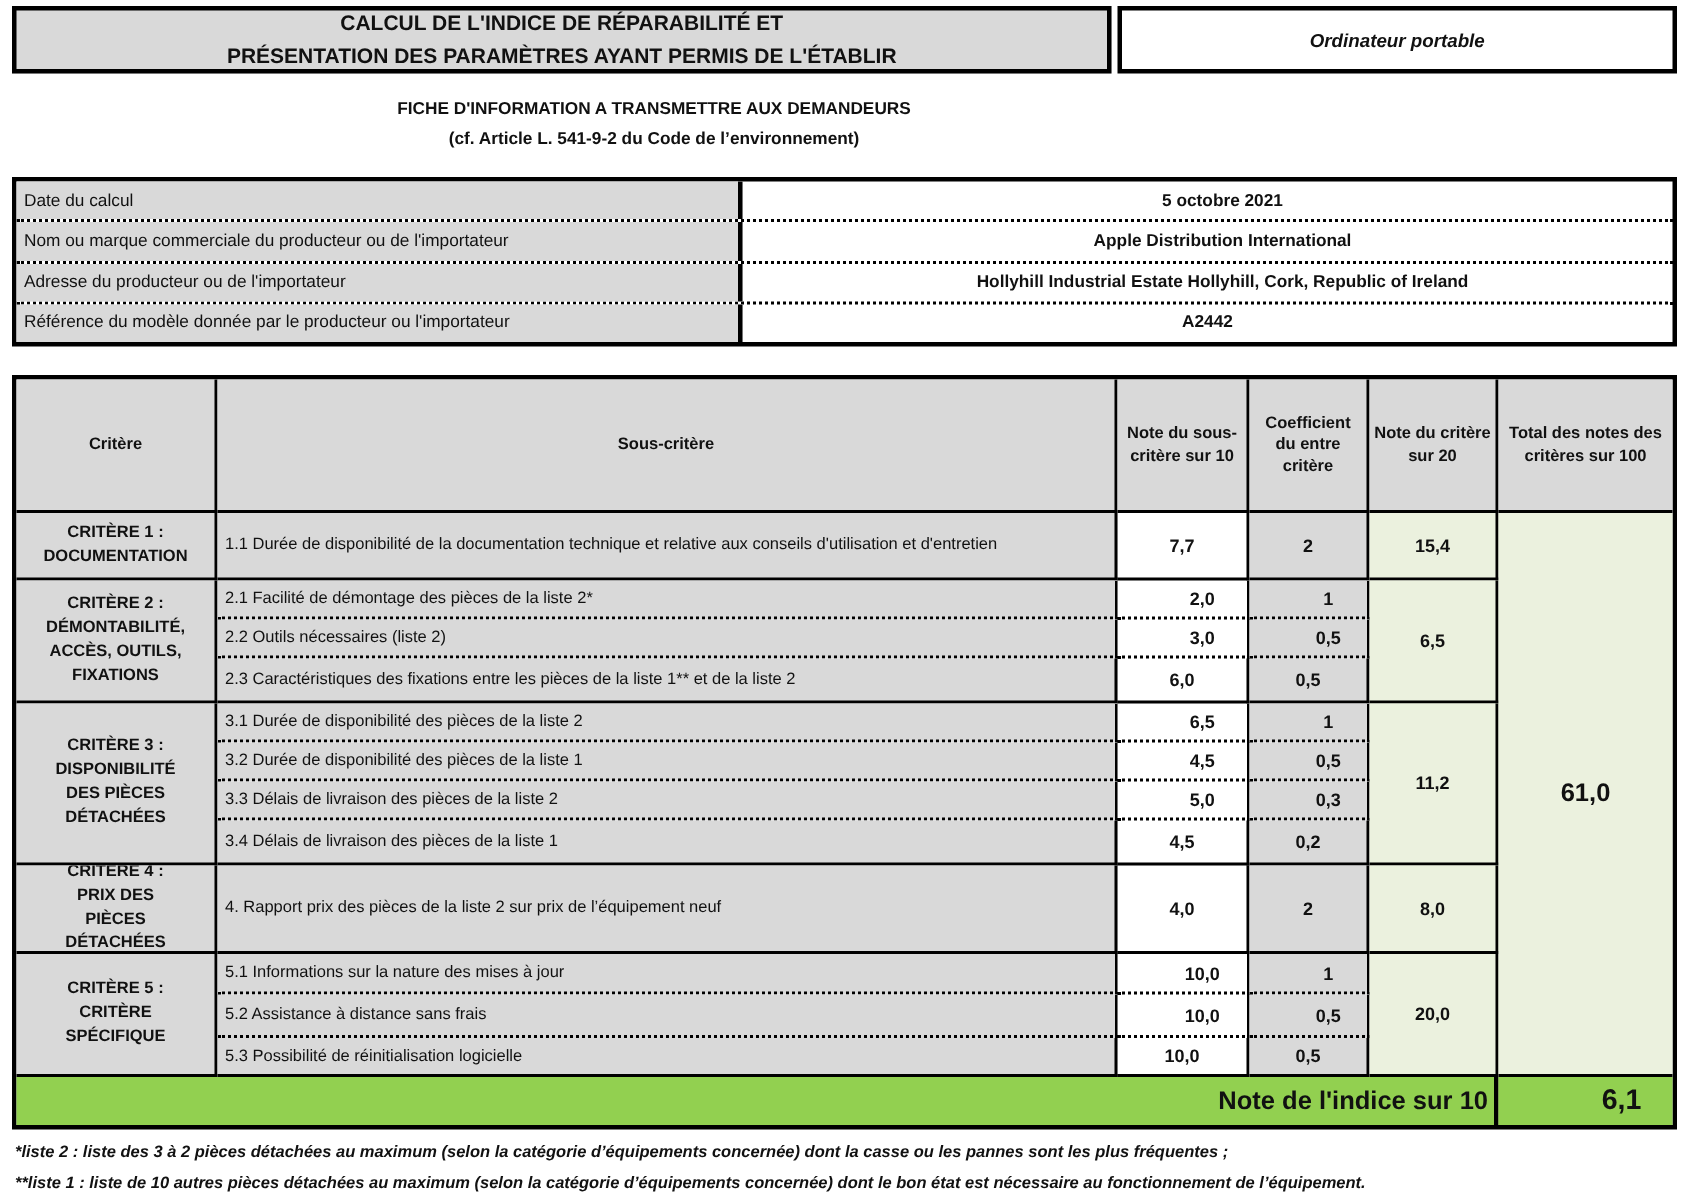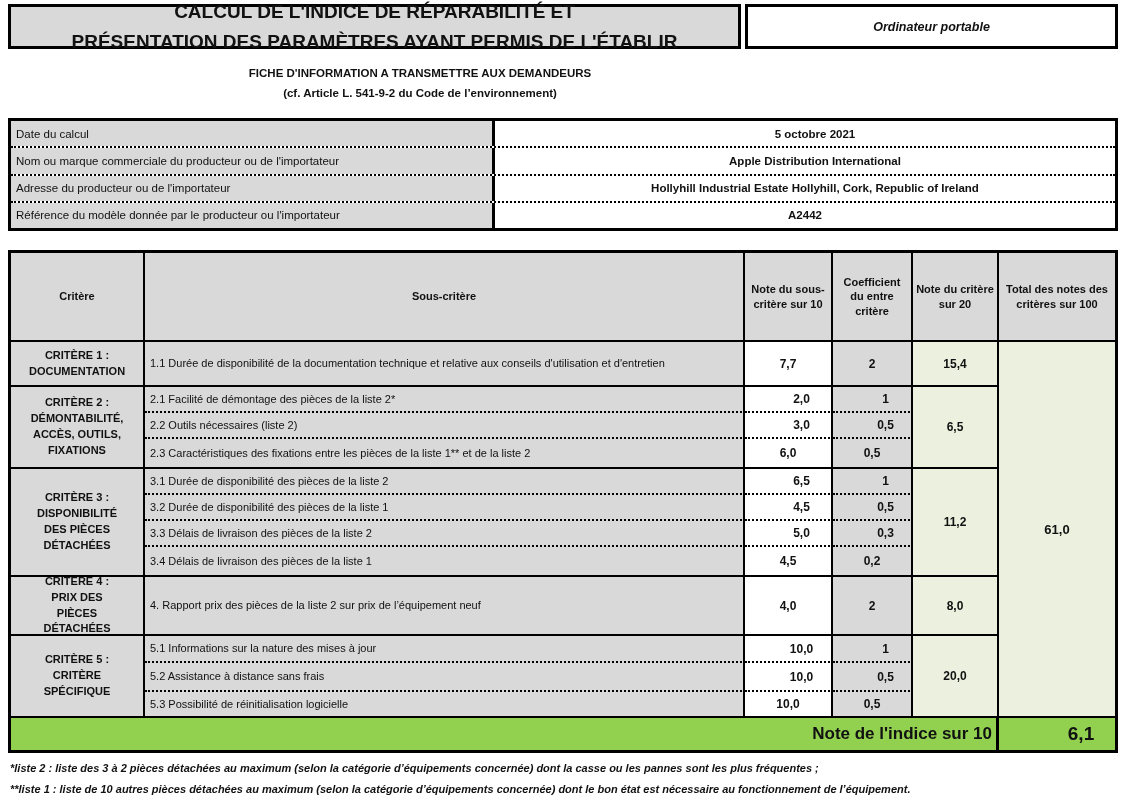--- a/index.html
+++ b/index.html
@@ -8,32 +8,32 @@
     width:1126px; height:800px; position:relative; overflow:hidden;
     font-family:"Liberation Sans", sans-serif; color:#111;
   }
   .page { position:absolute; inset:0; }
 
   
   .title-box {
     position:absolute; top:4px; left:8px; width:733px; height:45px;
     background:#d9d9d9; border:3px solid #000;
     display:flex; flex-direction:column; justify-content:center; align-items:center;
-    text-align:center; font-weight:bold; font-size:19px; line-height:1.55;
+    text-align:center; font-weight:bold; font-size:14px; line-height:1.55;
   }
   .device-box {
     position:absolute; top:4px; left:745px; width:373px; height:45px;
     background:#fff; border:3px solid #000;
     display:flex; justify-content:center; align-items:center;
     font-weight:bold; font-style:italic; font-size:12.5px;
   }
 
   
   .subtitle {
-    position:absolute; top:63px; left:0; width:840px;
+    position:absolute; top:63px; left:16px; width:840px;
     text-align:center; font-weight:bold; font-size:11.5px; line-height:1.75;
   }
 
   
   .info-table {
     position:absolute; top:118px; left:8px; width:1110px; height:113px;
     border:3px solid #000; display:flex; flex-direction:column; background:#fff;
   }
   .info-row { flex:1; display:flex; }
   .info-row:not(:last-child){ border-bottom:2px dotted #000;gap:20px; }
@@ -65,21 +65,21 @@
     justify-content:center; text-align:center; font-weight:bold;
     font-size:11px; line-height:1.3; padding:2px 3px;
   }
   .crit {
     justify-content:center; text-align:center; font-weight:bold;
     font-size:11px; line-height:1.45; padding:2px 24px;
   }
   .sc { font-size:11px; line-height:1.3; padding:2px 5px; }
   .num { justify-content:center; font-weight:bold; font-size:12px; }
   .note20 { justify-content:center; font-weight:bold; font-size:12px; }
-  .total-cell { justify-content:center; font-weight:bold; font-size:13px; }
+  .total-cell { justify-content:center; font-weight:bold; font-size:17px; }
   .final-label {
     justify-content:flex-end; font-weight:bold; font-size:17px;
     padding-right:4px; border-right:3px solid #000;
   }
   .final-value { justify-content:center; font-weight:bold; font-size:19px;padding-left:48px; }
 
   
   .footnotes {
     position:absolute; top:758px; left:10px; width:1112px;
     font-style:italic; font-weight:600; font-size:11px; line-height:1.95;

